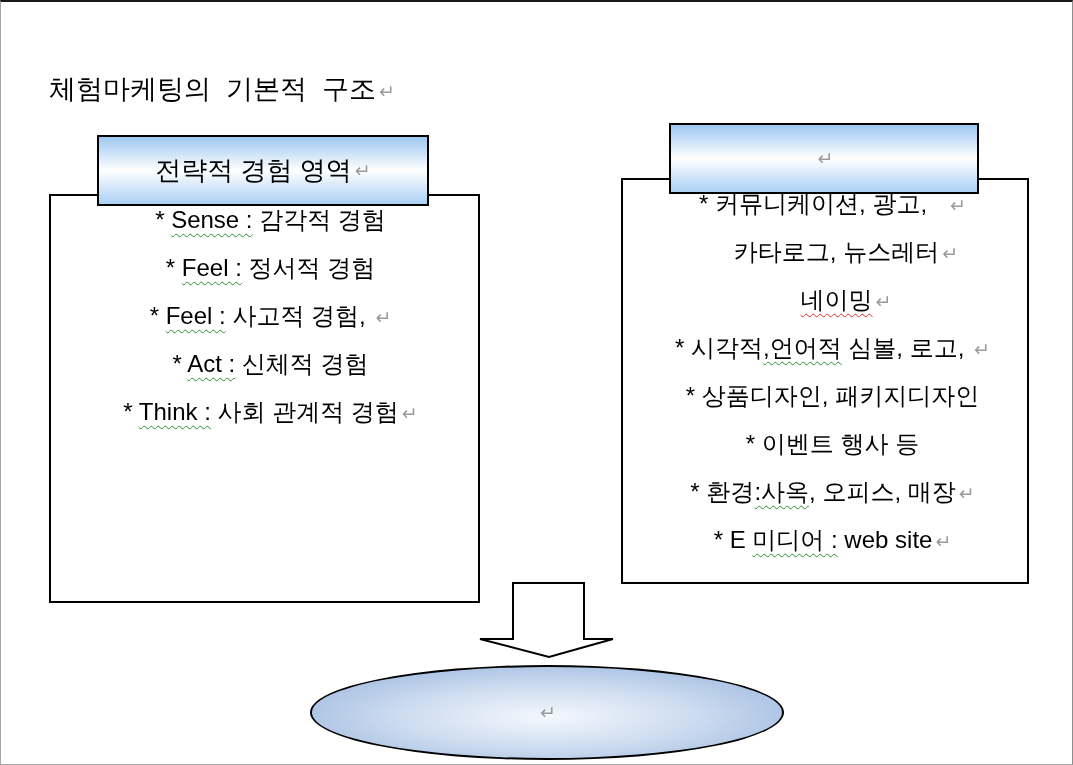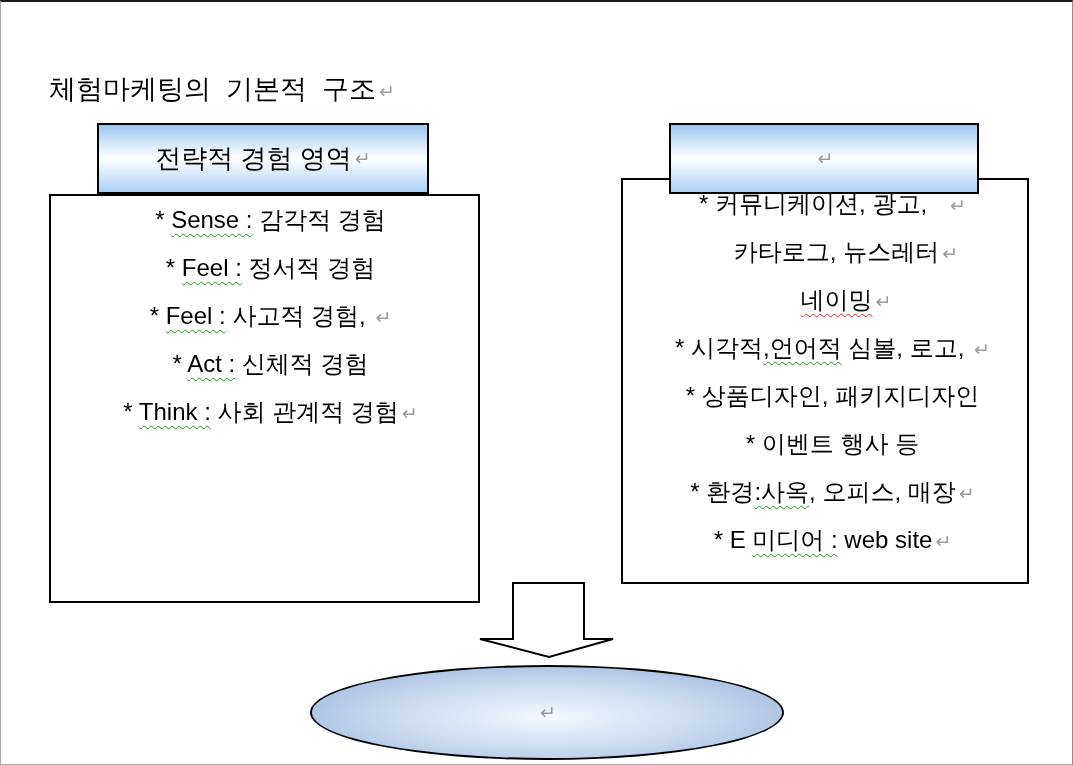--- a/index.html
+++ b/index.html
@@ -21,21 +21,21 @@
     position:absolute;left:18px;top:27px;
     font-size:27px;line-height:40px;
   }
   .hdr{
     position:absolute;height:71px;
     box-sizing:border-box;border:2px solid var(--box-border);
     background:linear-gradient(180deg,var(--header-grad-top) 0%,#ffffff 50%,var(--header-grad-bottom) 100%);
     display:flex;align-items:center;justify-content:center;
     font-size:26px;z-index:2;
   }
-  .hdr-left{left:96px;top:121px;width:332px;}
+  .hdr-left{left:96px;top:133px;width:332px;}
   .hdr-right{left:668px;top:121px;width:310px;}
   .box{
     position:absolute;box-sizing:border-box;
     border:2px solid var(--box-border);background:#fff;z-index:1;
   }
   .box-left{left:48px;top:192px;width:431px;height:409px;}
   .box-right{left:620px;top:176px;width:408px;height:406px;}
   .list{font-size:24px;}
   .box-left .list{padding-left:12px;}
   .box-right .list{padding-left:15px;}

